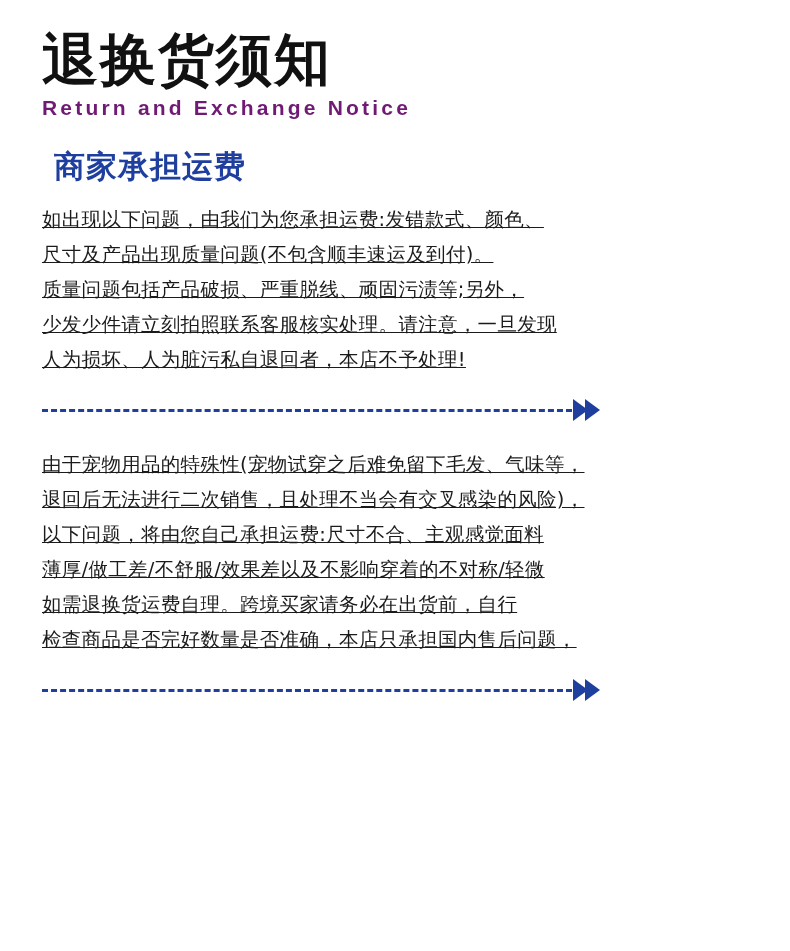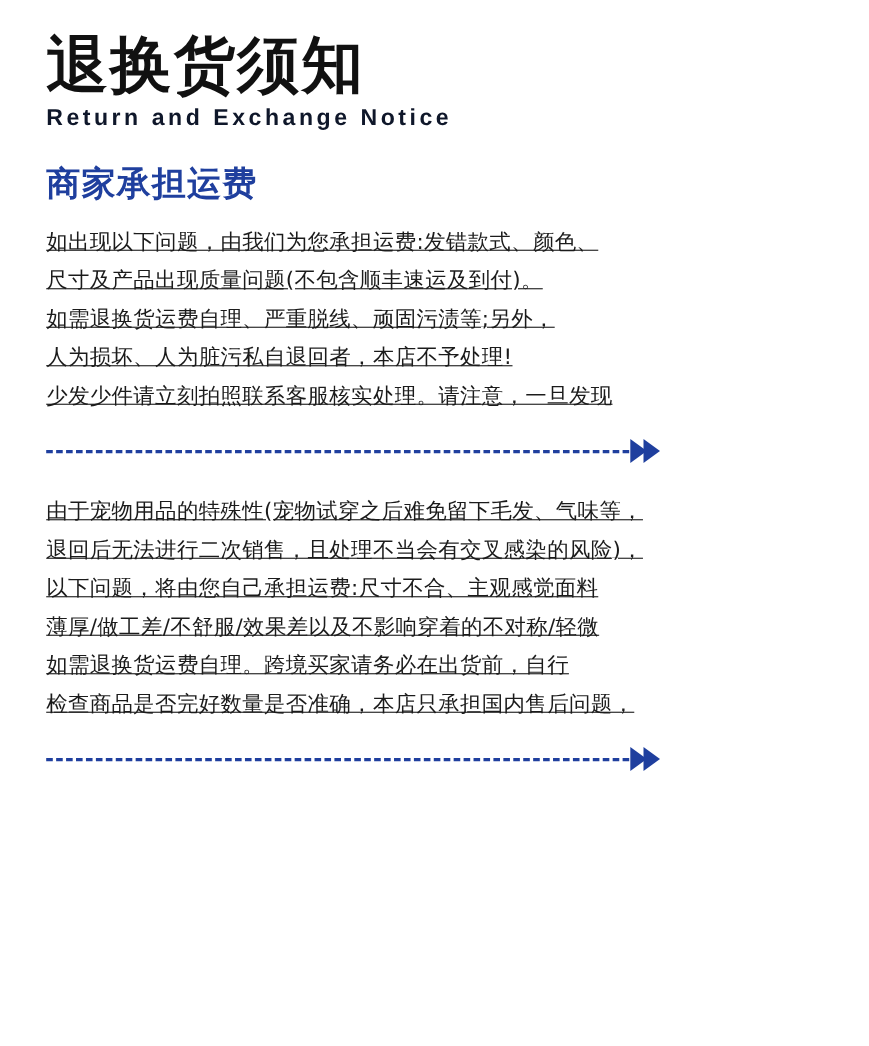--- a/index.html
+++ b/index.html
@@ -29,35 +29,35 @@
     letter-spacing: 2px;
     color: #111111;
     line-height: 1.15;
     margin: 0 0 4px 0;
     font-family: "DejaVu Sans", "Liberation Sans", sans-serif;
   }
   .title-en {
     font-size: 21px;
     font-weight: 700;
     letter-spacing: 3.2px;
-    color: #0f172a;
+    color: #701a75;
     margin: 0 0 26px 0;
     font-family: "Liberation Sans", sans-serif;
   }
 
   
   .section {
     margin-bottom: 2px;
   }
   .section-heading {
     font-size: 31px;
     font-weight: 700;
     color: #1f3f9e;
     letter-spacing: 1px;
-    margin: 0 0 14px 0;
+    margin: 0 0 14px 12px;
     font-family: "DejaVu Sans", "Liberation Sans", sans-serif;
   }
   .body-text {
     font-size: 19.5px;
     line-height: 35px;
     color: #1b1b1b;
     letter-spacing: 0.3px;
     font-family: "DejaVu Sans", "Liberation Sans", sans-serif;
   }
   .body-text p {
@@ -98,23 +98,23 @@
 <div class="page">
 
   <h1 class="title-cn">退换货须知</h1>
   <h2 class="title-en">Return and Exchange Notice</h2>
 
   <section class="section">
     <h3 class="section-heading">商家承担运费</h3>
     <div class="body-text">
       <p>如出现以下问题，由我们为您承担运费:发错款式、颜色、</p>
       <p>尺寸及产品出现质量问题(不包含顺丰速运及到付)。</p>
-      <p>如需退换货运费自理、严重脱线、顽固污渍等;另外，</p>
+      <p>质量问题包括产品破损、严重脱线、顽固污渍等;另外，</p>
+      <p>少发少件请立刻拍照联系客服核实处理。请注意，一旦发现</p>
       <p>人为损坏、人为脏污私自退回者，本店不予处理!</p>
-      <p>少发少件请立刻拍照联系客服核实处理。请注意，一旦发现</p>
     </div>
   </section>
 
   <div class="divider">
     <span class="divider-line"></span>
     <span class="divider-arrows">
       <span class="arrow"></span>
       <span class="arrow"></span>
     </span>
   </div>

